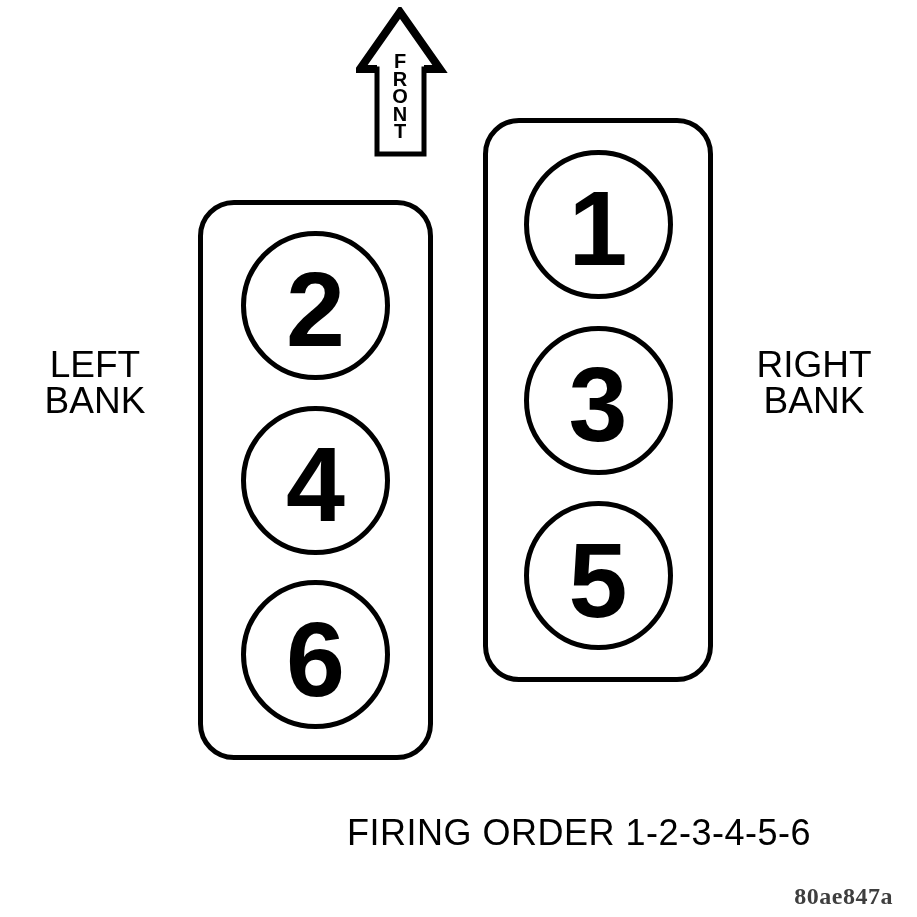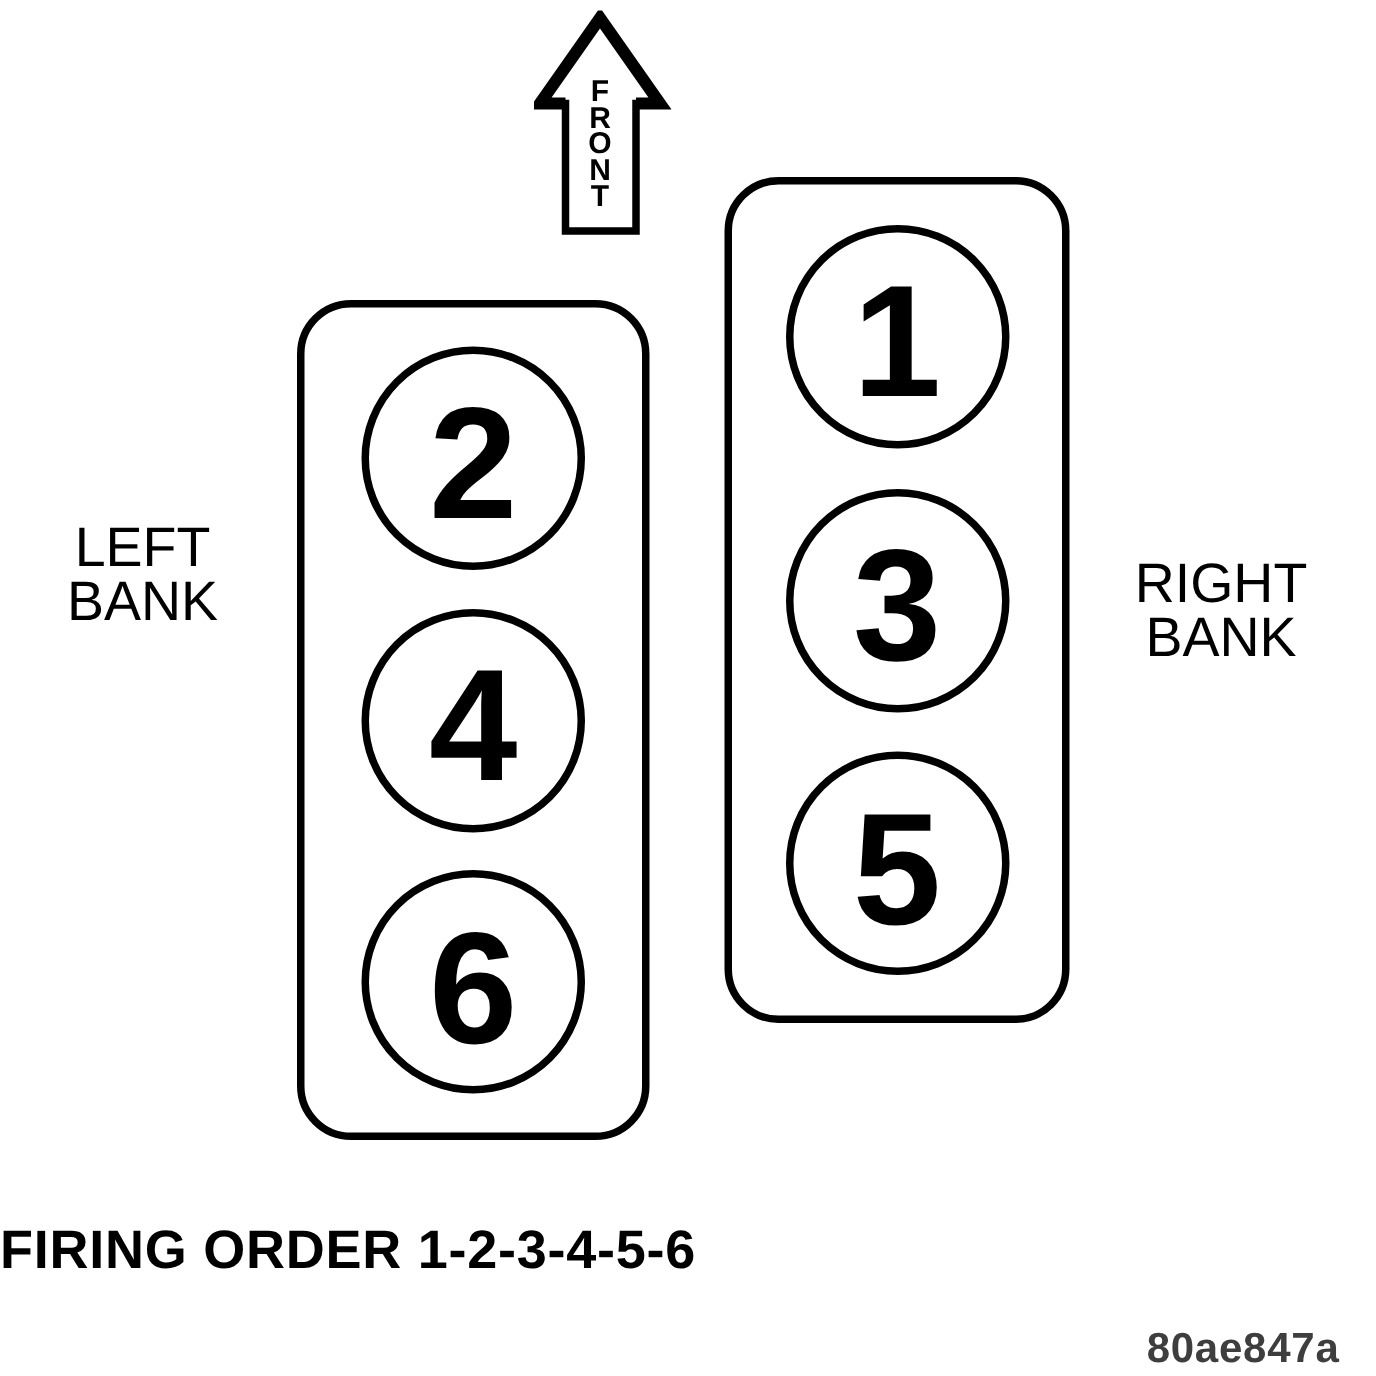--- a/index.html
+++ b/index.html
@@ -61,33 +61,34 @@
   .bank-label{
     position:absolute;
     width:160px;
     font-size:37px;font-weight:normal;
     line-height:36px;
     text-align:center;
     white-space:pre-line;
     color:var(--line);
   }
   .bank-label.left{left:15px;top:347px;}
-  .bank-label.right{left:734px;top:347px;margin-top:24px;}
+  .bank-label.right{left:734px;top:347px;}
   .caption{
     position:absolute;left:0;top:812px;width:811px;
-    text-align:left;
-    font-size:36px;font-weight:bold;
+    text-align:right;
+    font-size:36px;font-weight:normal;
     letter-spacing:0.5px;
     color:var(--line);
   }
   .watermark{
     position:absolute;right:24px;top:883px;
-    font-size:28px;font-weight:bold;
+    font-size:24px;font-weight:bold;
     letter-spacing:0.5px;
     color:var(--wm);
+    font-family:Liberation Serif, serif;
   }
 </style>
 </head>
 <body>
 
 <div class="canvas">
 
   <svg class="arrow-svg" viewBox="0 0 92 152">
     <polygon points="44,5 84,62 68,62 68,147 21,147 21,62 4,62" fill="#ffffff" stroke="#000000" stroke-width="5" stroke-linejoin="miter"></polygon>
     <path d="M 21,62 L 4,62 L 44,5 L 84,62 L 68,62" fill="none" stroke="#000000" stroke-width="8" stroke-linejoin="miter"></path>

